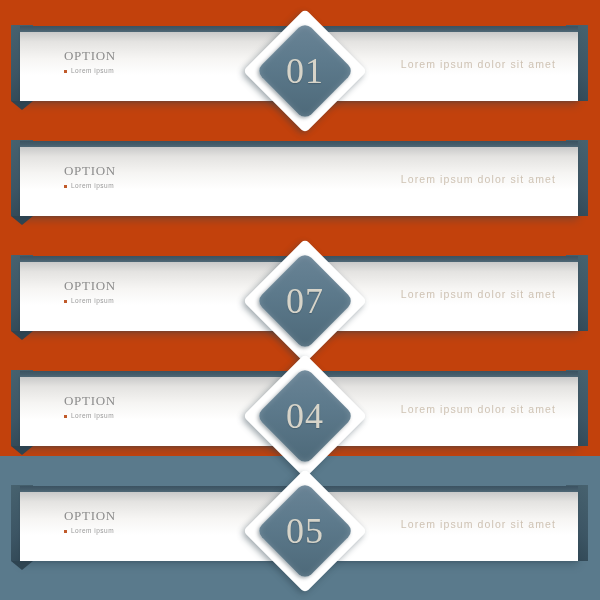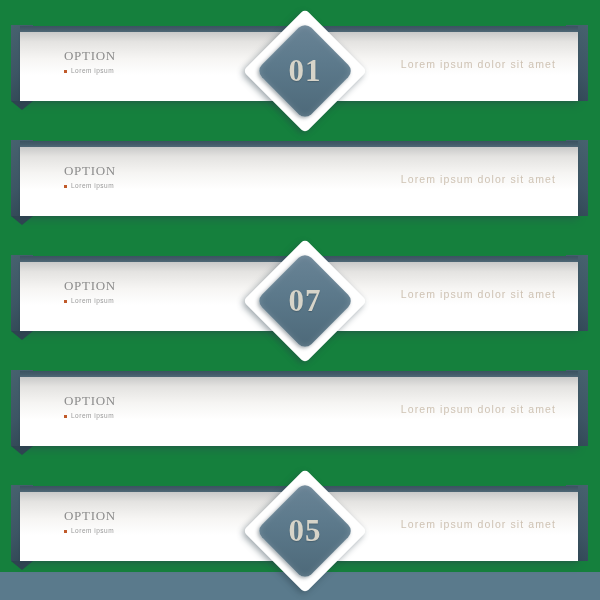--- a/index.html
+++ b/index.html
@@ -10,22 +10,22 @@
     width: 600px;
     height: 600px;
     overflow: hidden;
     background: #5a7a8c;
     font-family: "Liberation Sans", sans-serif;
   }
 
   #infographic {
     position: relative;
     width: 600px;
-    height: 572px;
-    background: #15803d;
+    height: 456px;
+    background: #c2410c;
   }
 
   
   .row {
     position: absolute;
     left: 0;
     width: 600px;
     height: 115px;
   }
 
@@ -185,26 +185,25 @@
   .badge-num {
     position: absolute;
     left: 0;
     top: 0;
     width: 112px;
     height: 112px;
     display: flex;
     align-items: center;
     justify-content: center;
     font-family: "Liberation Serif", serif;
-    font-size: 31px;
+    font-size: 36px;
     letter-spacing: 1px;
     color: #d7d4c9;
     text-shadow: 0 1px 1px rgba(40,60,72,.35);
     pointer-events: none;
-    font-weight: bold;
   }
 </style>
 </head>
 <body>
 
 <div id="infographic">
 
   <div class="row" style="top:5px">
     <div class="bar-shadow"></div>
     <div class="fold-left"></div>
@@ -274,20 +273,25 @@
     <div class="bar">
       <div class="option-block">
         <div class="option-title">OPTION</div>
         <div class="option-sub">
           <span class="bullet"></span>
           <span>Lorem ipsum</span>
         </div>
       </div>
       <div class="lorem">Lorem ipsum dolor sit amet</div>
     </div>
+    <div class="badge">
+      <div class="diamond-white"></div>
+      <div class="diamond-blue"></div>
+      <div class="badge-num">04</div>
+    </div>
   </div>
 
   <div class="row" style="top:465px">
     <div class="bar-shadow"></div>
     <div class="fold-left"></div>
     <div class="fold-right"></div>
     <div class="crease"></div>
     <div class="bar">
       <div class="option-block">
         <div class="option-title">OPTION</div>

